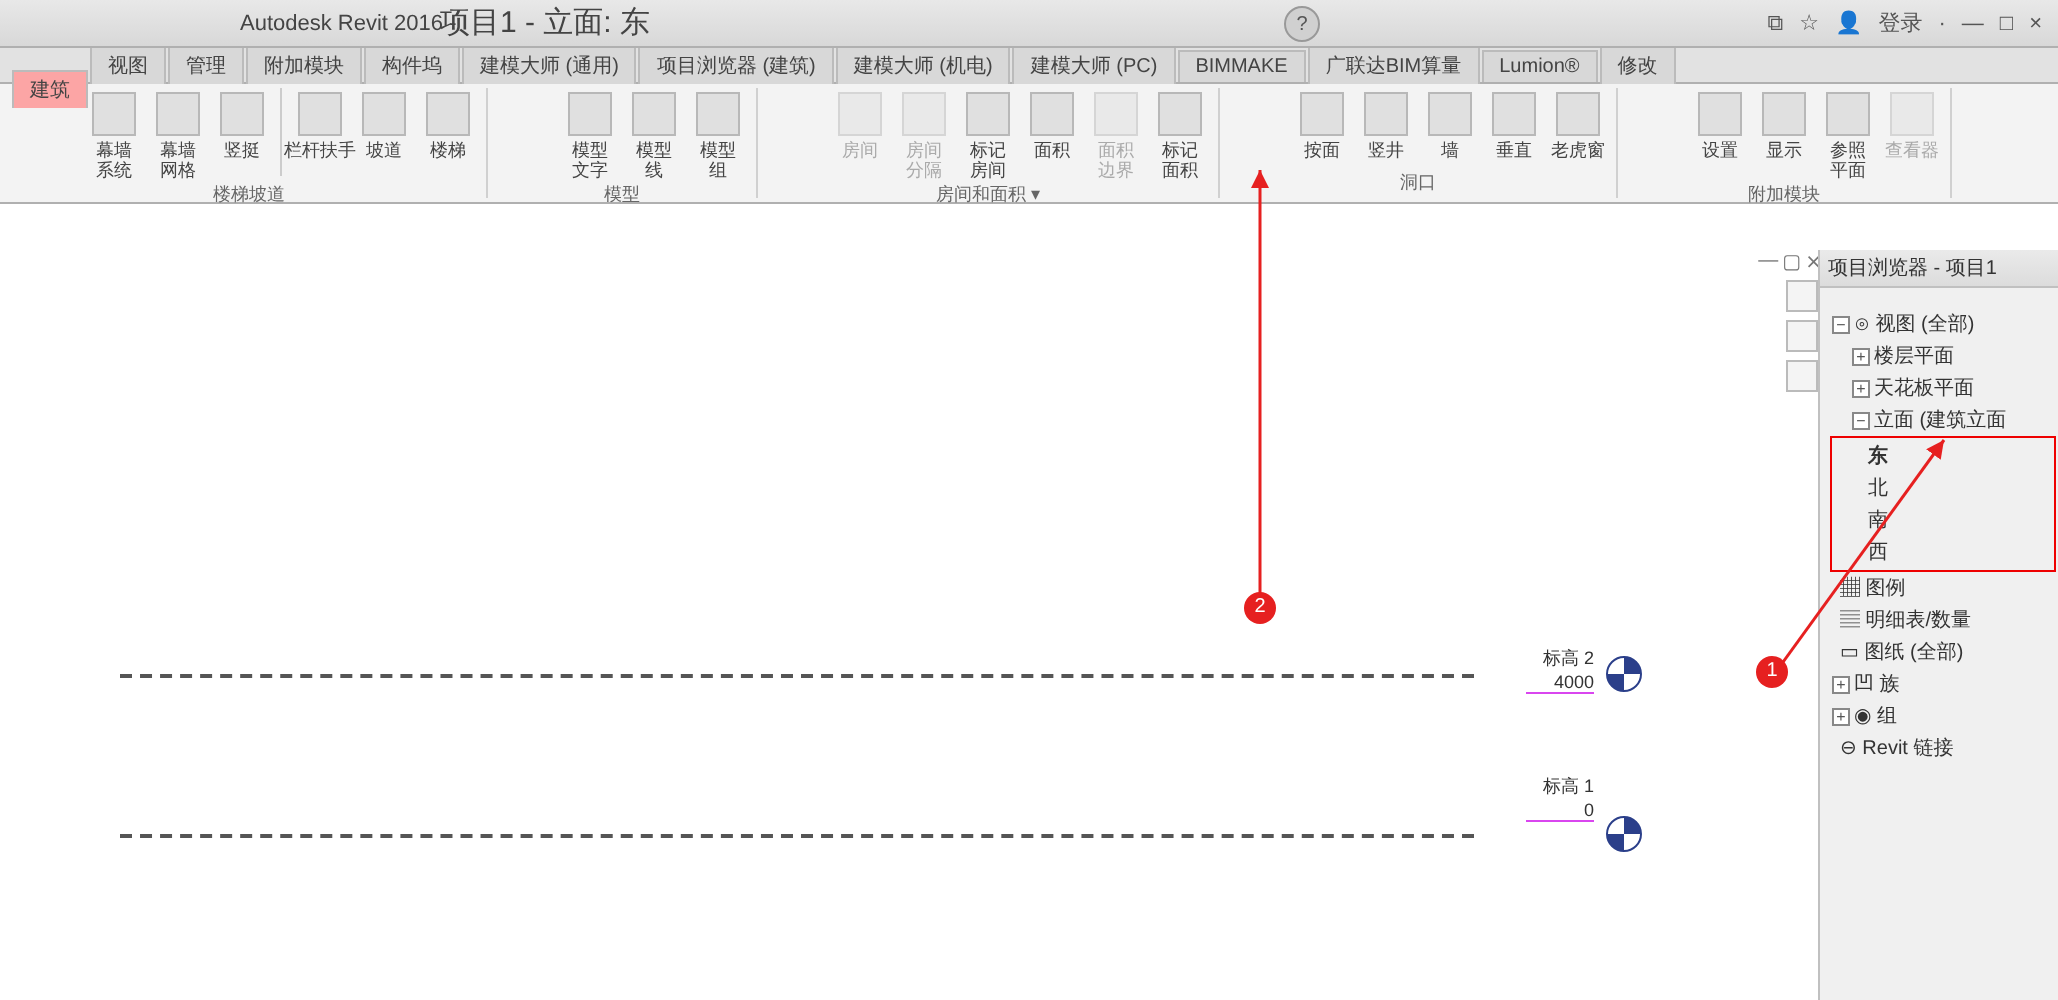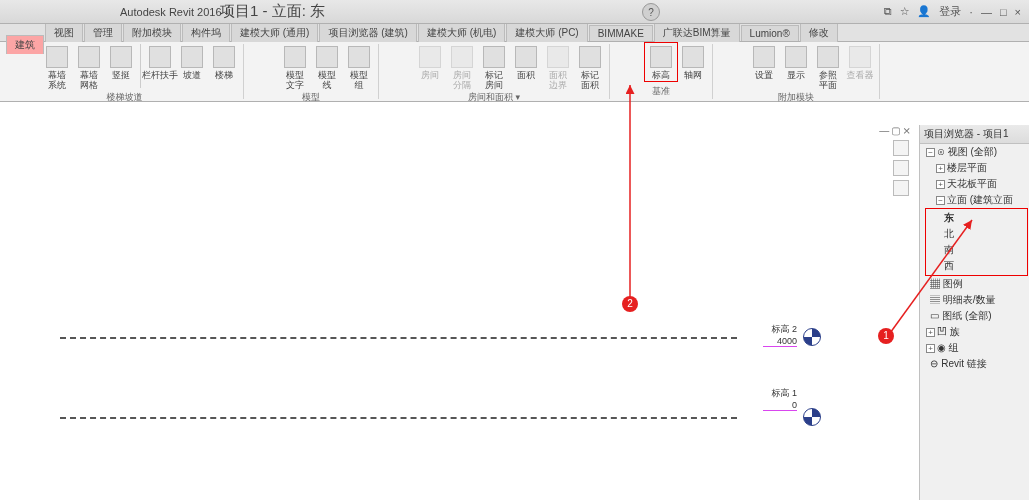--- a/index.html
+++ b/index.html
@@ -33,23 +33,23 @@
 
 
 .canvas { position: absolute; left: 0; top: 102px; right: 112px; bottom: 0; background: #fff; }
 .level-line { position: absolute; left: 60px; right: 180px; border-top: 2px dashed #555; }
 .level-tag { position: absolute; right: 120px; font-size: 9px; color: #333; text-align: right; }
 .level-sym { position: absolute; right: 96px; width: 18px; height: 18px; }
 .level-sym::before { content: ""; position: absolute; inset: 0; border: 1px solid #2b3f8a; border-radius: 50%; background: conic-gradient(#2b3f8a 0 90deg, #fff 90deg 180deg, #2b3f8a 180deg 270deg, #fff 270deg 360deg); }
 .underline { border-bottom: 1px solid #d946ef; display: inline-block; min-width: 34px; text-align: right; }
 
 
-.browser { position: absolute; right: 0; top: 125px; width: 110px; bottom: 0; background: #f0f0f0; border-left: 1px solid #c0c0c0; font-size: 10px; }
+.browser { position: absolute; right: 0; top: 125px; width: 120px; bottom: 0; background: #f0f0f0; border-left: 1px solid #c0c0c0; font-size: 10px; }
 .browser .hdr { background: linear-gradient(#eaeaea,#dcdcdc); border-bottom: 1px solid #c0c0c0; padding: 2px 4px; color: #333; font-size: 10px; white-space: nowrap; }
-.tree { padding: 0 0 2px 6px; color: #333; }
+.tree { padding: 10px 0 2px 6px; color: #333; }
 .tree .node { padding: 1px 0; white-space: nowrap; }
 .tree .exp { display: inline-block; width: 9px; height: 9px; border: 1px solid #888; text-align: center; line-height: 7px; font-size: 8px; margin-right: 2px; background: #fff; color: #555; }
 .tree .box { outline: 1px solid #e00; padding: 1px 6px 1px 18px; margin: 1px 2px 1px 0; }
 .tree .bold { font-weight: bold; }
 
 
 .mini { position: absolute; right: 118px; top: 140px; width: 18px; display: flex; flex-direction: column; gap: 4px; }
 .mini .mb { width: 16px; height: 16px; border: 1px solid #bbb; background: #f4f4f4; }
 .mini-close { position: absolute; right: 118px; top: 125px; display: flex; gap: 2px; font-size: 10px; color: #777; }
 
@@ -168,30 +168,42 @@
         </div>
         <div class="rbtn">
           <div class="ic"></div>
           <div class="lbl">标记<br>面积</div>
         </div>
       </div>
       <div class="gname">房间和面积 ▾</div>
     </div>
     <div class="group">
       <div class="btns">
-        <div class="rbtn hl">
-          <div class="ic"></div>
-          <div class="lbl">标高</div>
-        </div>
-        <div class="rbtn">
-          <div class="ic"></div>
-          <div class="lbl">轴网</div>
-        </div>
-      </div>
-      <div class="gname">基准</div>
+        <div class="rbtn">
+          <div class="ic"></div>
+          <div class="lbl">按面</div>
+        </div>
+        <div class="rbtn">
+          <div class="ic"></div>
+          <div class="lbl">竖井</div>
+        </div>
+        <div class="rbtn">
+          <div class="ic"></div>
+          <div class="lbl">墙</div>
+        </div>
+        <div class="rbtn">
+          <div class="ic"></div>
+          <div class="lbl">垂直</div>
+        </div>
+        <div class="rbtn">
+          <div class="ic"></div>
+          <div class="lbl">老虎窗</div>
+        </div>
+      </div>
+      <div class="gname">洞口</div>
     </div>
     <div class="group">
       <div class="btns">
         <div class="rbtn">
           <div class="ic"></div>
           <div class="lbl">设置</div>
         </div>
         <div class="rbtn">
           <div class="ic"></div>
           <div class="lbl">显示</div>

